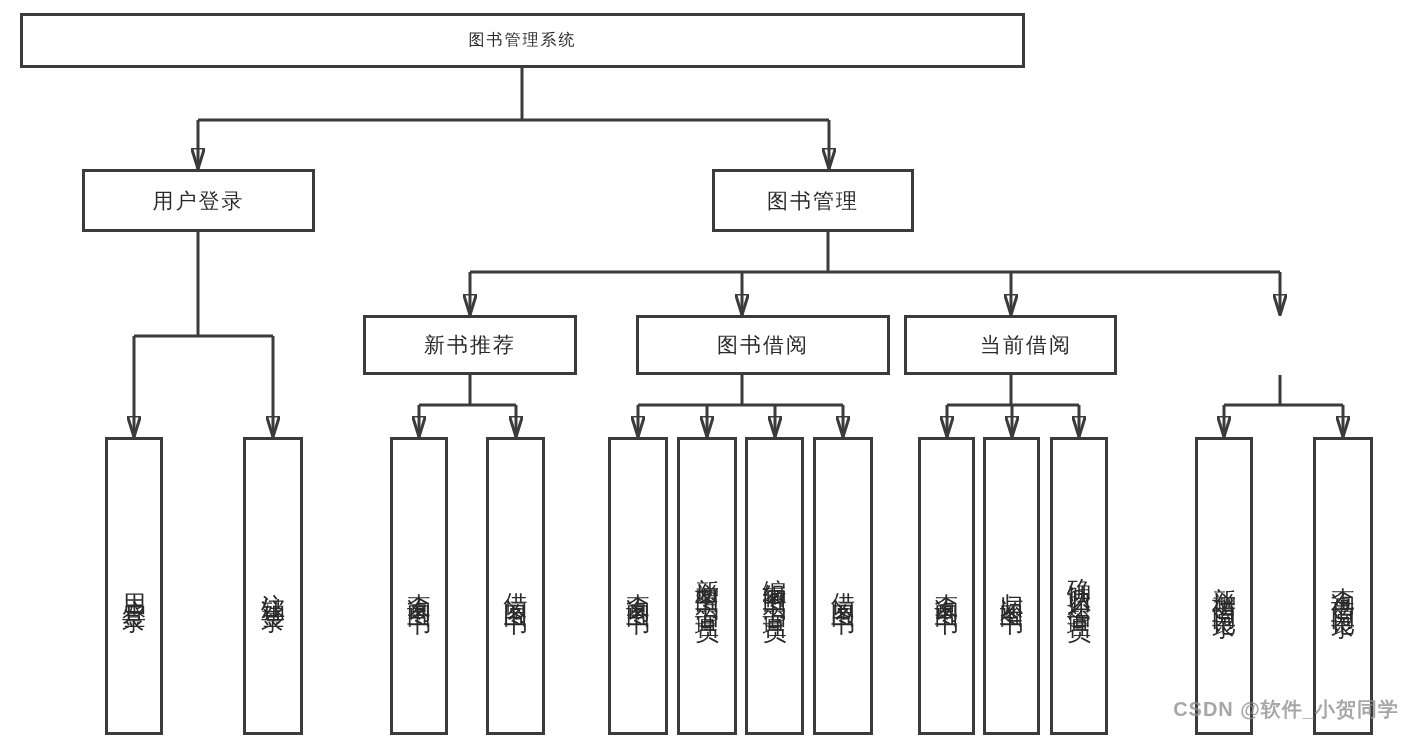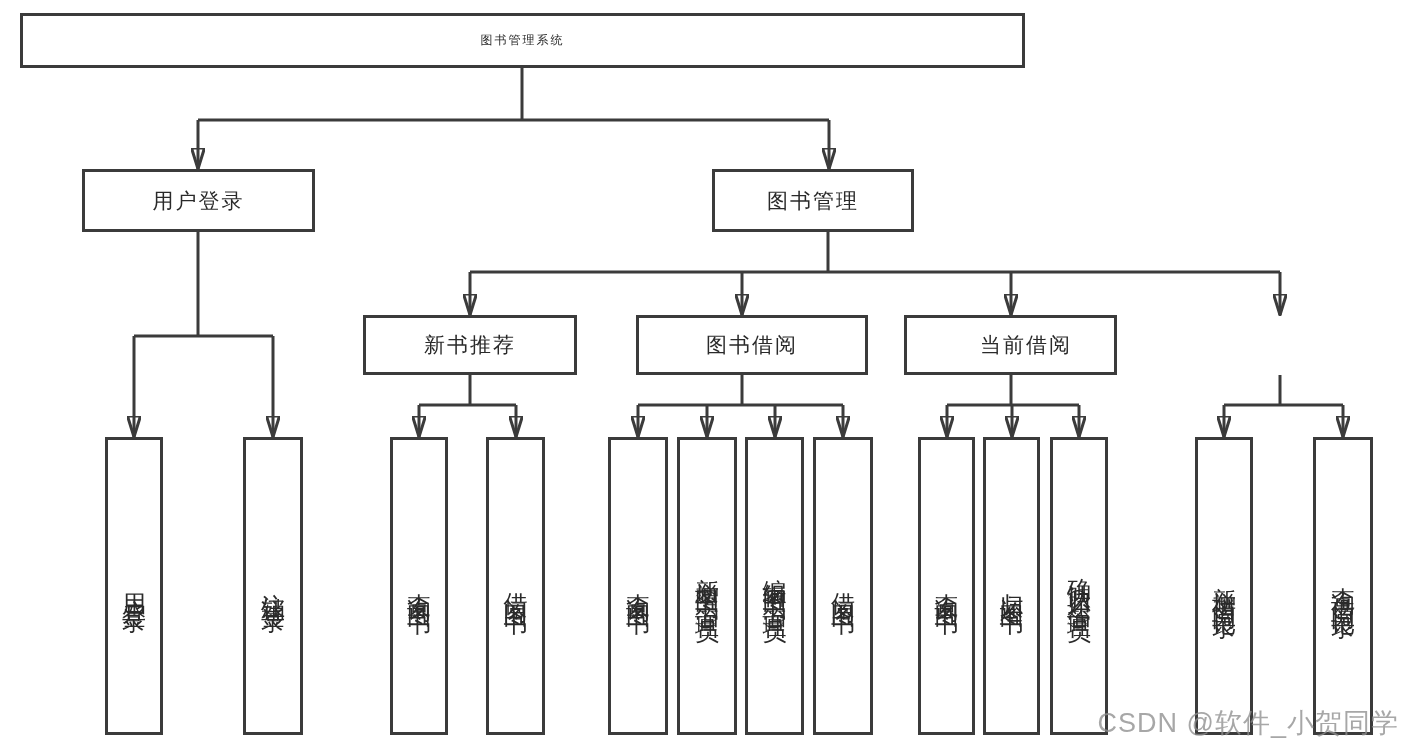--- a/index.html
+++ b/index.html
@@ -30,42 +30,43 @@
     align-items: center;
     justify-content: center;
     text-align: center;
   }
   .node .lbl {
     font-size: 21px;
     letter-spacing: 2px;
     color: #2a2a2a;
     white-space: nowrap;
   }
-  .root-node .lbl { font-size: 12px; }
+  .root-node .lbl { font-size: 16px; }
   .leaf {
     top: 437px;
     height: 298px;
   }
   .leaf .lbl {
     writing-mode: vertical-rl;
     text-orientation: mixed;
     font-size: 24px;
     letter-spacing: 6px;
     line-height: 1;
     white-space: nowrap;
   }
   .watermark {
     position: absolute;
     right: 6px;
-    bottom: 6px;
-    font-size: 27px;
+    bottom: 24px;
+    font-size: 20px;
     color: rgba(142, 142, 142, 0.78);
     letter-spacing: 1px;
     z-index: 5;
     white-space: nowrap;
+    font-weight: bold;
   }
 </style>
 </head>
 <body>
 
 <div class="canvas">
 
   <svg class="edges" viewBox="0 0 1405 747" xmlns="http://www.w3.org/2000/svg">
     <defs>
       <marker id="arrow" viewBox="0 0 22 14" markerUnits="userSpaceOnUse" markerWidth="22" markerHeight="14" refX="21" refY="7" orient="auto">
@@ -135,21 +136,21 @@
   <div class="node" style="left:82px; top:169px; width:233px; height:63px;">
     <span class="lbl">用户登录</span>
   </div>
   <div class="node" style="left:712px; top:169px; width:202px; height:63px;">
     <span class="lbl">图书管理</span>
   </div>
 
   <div class="node" style="left:363px; top:315px; width:214px; height:60px;">
     <span class="lbl">新书推荐</span>
   </div>
-  <div class="node" style="left:636px; top:315px; width:232px; height:60px;">
+  <div class="node" style="left:636px; top:315px; width:254px; height:60px;">
     <span class="lbl">图书借阅</span>
   </div>
   <div class="node" style="left:904px; top:315px; width:213px; height:60px;padding-left:31px;">
     <span class="lbl">当前借阅</span>
   </div>
 
   <div class="node leaf" style="left:105px; width:58px;">
     <span class="lbl">用户登录</span>
   </div>
   <div class="node leaf" style="left:243px; width:60px;">

